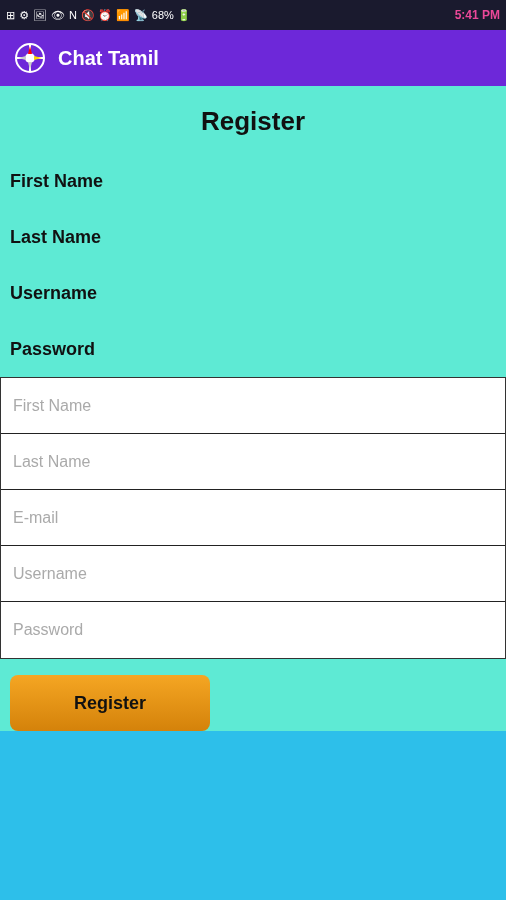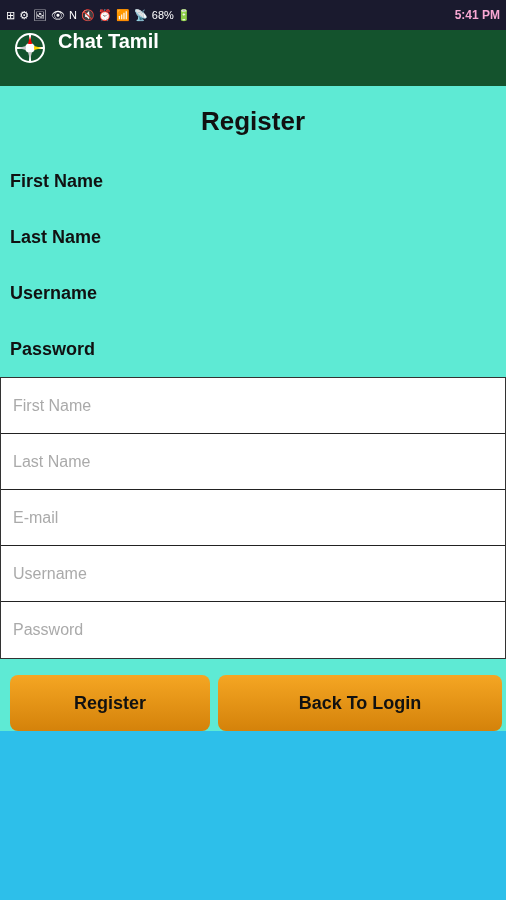--- a/index.html
+++ b/index.html
@@ -32,33 +32,33 @@
       align-items: center;
       gap: 4px;
       font-size: 11px;
       color: white;
     }
     .status-icon {
       color: white;
       font-size: 11px;
     }
     .status-time {
-      color: #f9a8d4;
+      color: #ec4899;
       font-size: 12px;
       font-weight: bold;
       padding-left: 48px;
     }
 
     
     .app-header {
       width: 100%;
       height: 56px;
-      background: #14532d;
-      display: flex;
-      align-items: flex-start;
+      background: #6d28d9;
+      display: flex;
+      align-items: center;
       padding: 0 12px;
       gap: 10px;
     }
     .app-logo {
       width: 36px;
       height: 36px;
       position: relative;
     }
     .app-title {
       font-size: 20px;
@@ -232,15 +232,14 @@
       <input class="form-input" type="text" placeholder="First Name" style="">
       <input class="form-input" type="text" placeholder="Last Name" style="">
       <input class="form-input" type="email" placeholder="E-mail" style="">
       <input class="form-input" type="text" placeholder="Username" style="">
       <input class="form-input" type="password" placeholder="Password" style="">
     </div>
   </div>
 
   <div class="buttons-row">
     <button class="btn-register">Register</button>
-    <button class="btn-back">Back To Login</button>
   </div>
 </div>
 
 </body></html>

